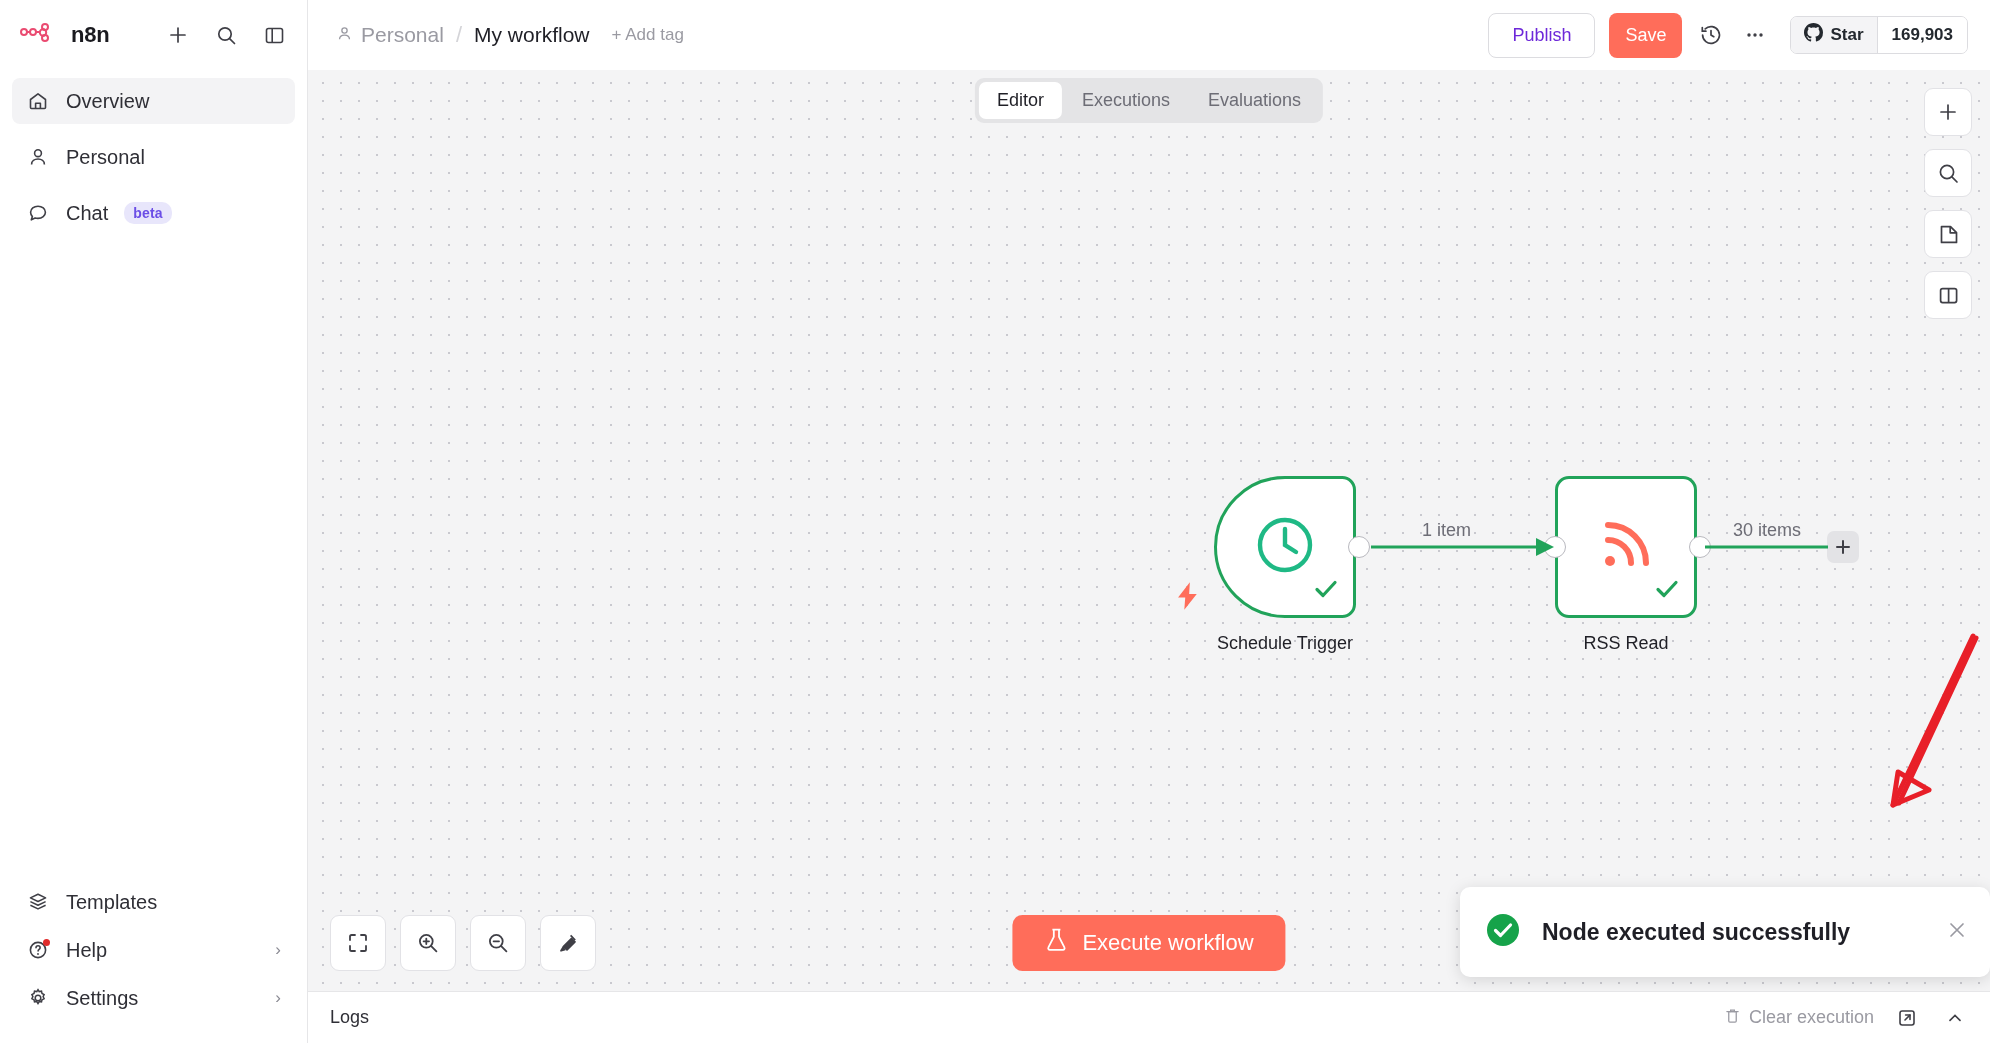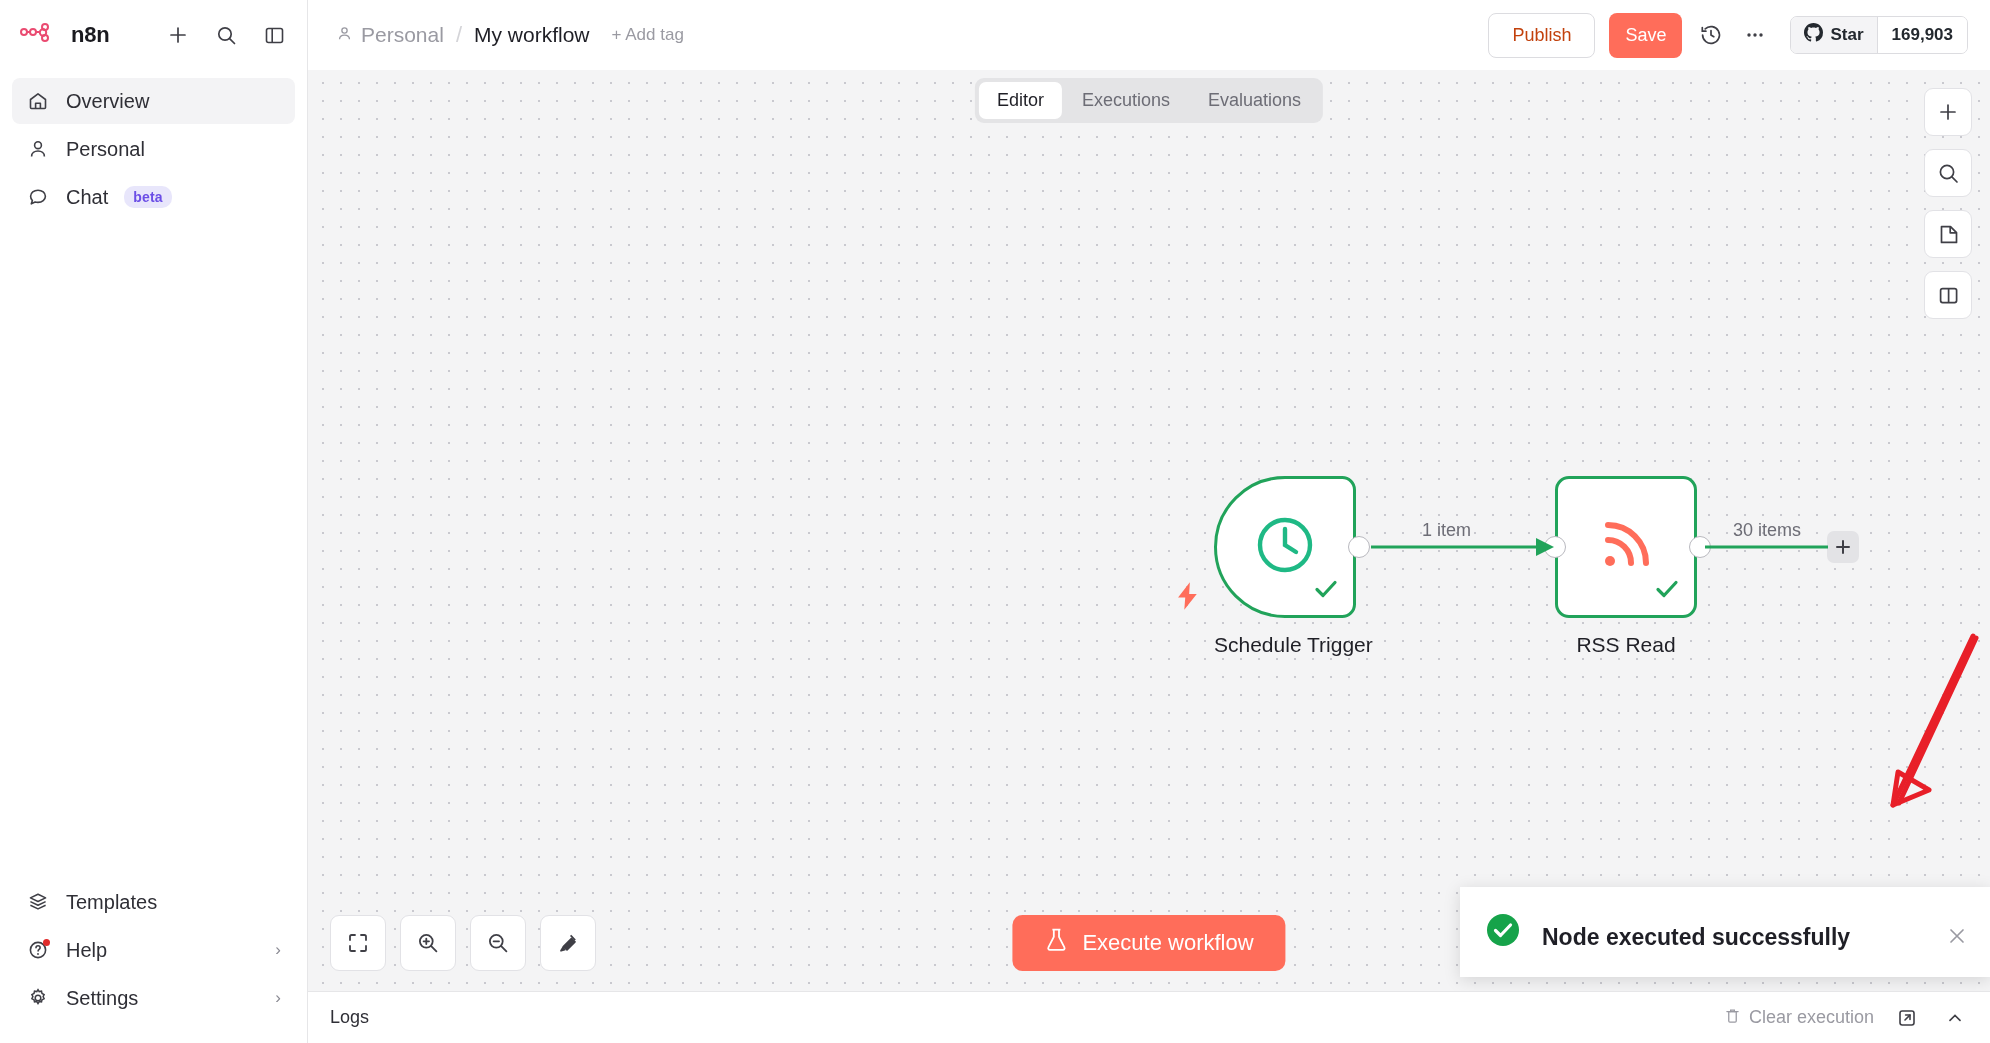--- a/index.html
+++ b/index.html
@@ -23,21 +23,21 @@
     height: 70px; display: flex; align-items: center;
     padding: 0 18px 0 20px; gap: 0;
   }
   .brand { display: flex; align-items: center; gap: 11px; flex: 1; }
   .brand-name { font-size: 22px; font-weight: 700; color: #1a1a1f; letter-spacing: -0.2px; }
   .sb-top-icons { display: flex; align-items: center; gap: 18px; }
   .icon-btn {
     width: 30px; height: 30px; display: flex; align-items: center;
     justify-content: center; color: #3f3f46; border-radius: 5px; cursor: pointer;
   }
-  .sb-nav { padding: 8px 12px 0 12px; display: flex; flex-direction: column; gap: 2px; }
+  .sb-nav { padding: 8px 12px 0 12px; display: flex; flex-direction: column; gap: 10px; }
   .sb-item {
     display: flex; align-items: center; gap: 16px;
     height: 46px; padding: 0 14px; border-radius: 8px;
     color: #2f2f36; font-size: 20px; cursor: pointer;
   }
   .sb-item.active { background: #f3f3f5; }
   .sb-item .sb-ico { width: 24px; height: 24px; display:flex; align-items:center; justify-content:center; color:#3f3f46; flex:0 0 24px;}
   .sb-label { flex: 1; }
   .badge-beta {
     background: #e8e6fb; color: #6b4ee6; font-size: 14px; font-weight: 700;
@@ -59,21 +59,21 @@
     padding: 0 22px 0 28px; gap: 0; position: relative; z-index: 40;
     flex: 0 0 70px;
   }
   .crumbs { display: flex; align-items: center; gap: 12px; }
   .crumb-personal { display: flex; align-items: center; gap: 8px; color: #9a9aa2; font-size: 21px; }
   .crumb-sep { color: #d4d4d8; font-size: 22px; }
   .crumb-title { color: #1f1f26; font-size: 21px; }
   .add-tag { color: #9a9aa2; font-size: 17px; margin-left: 10px; cursor: pointer; }
   .top-right { margin-left: auto; display: flex; align-items: center; gap: 14px; }
   .btn-publish {
-    border: 1px solid #dcdce0; background: #fff; color: #c2410c;
+    border: 1px solid #dcdce0; background: #fff; color: #6d28d9;
     font-size: 18px; padding: 11px 23px; border-radius: 8px; cursor: pointer;
     font-family: inherit;
   }
   .btn-save {
     background: #ff6d5a; color: #fff; border: none; font-size: 18px;
     padding: 12px 16px; border-radius: 8px; cursor: pointer; font-family: inherit;
   }
   .gh-star {
     display: flex; align-items: stretch; border: 1px solid #dcdce0;
     border-radius: 7px; overflow: hidden; height: 38px; margin-left: 6px;
@@ -120,21 +120,21 @@
   .node-box {
     background: #fff; border: 3px solid #21a35a; position: relative;
     display: flex; align-items: center; justify-content: center;
   }
   .node-trigger {
     width: 142px; height: 142px;
     border-radius: 72px 14px 14px 72px;
   }
   .node-action { width: 142px; height: 142px; border-radius: 14px; }
   .node-label {
-    text-align: center; font-size: 21px; color: #1f1f26; margin-top: 15px;
+    text-align: center; font-size: 18px; color: #1f1f26; margin-top: 15px;
     white-space: nowrap;
   }
   .node-check { position: absolute; right: 13px; bottom: 8px; color: #21a35a; }
   .bolt { position: absolute; color: #ff6d5a; }
   .endpoint {
     position: absolute; width: 22px; height: 22px; border-radius: 50%;
     background: #fff; border: 1.5px solid #b9b9bf;
   }
   .conn-label {
     position: absolute; font-size: 18px; color: #6d6d76; white-space: nowrap;
@@ -155,22 +155,22 @@
   .exec-btn {
     position: absolute; left: 50%; transform: translateX(-50%); bottom: 20px;
     background: #ff6d5a; color: #fff; border: none; border-radius: 10px;
     padding: 0 32px; height: 56px; display: flex; align-items: center; gap: 14px;
     font-size: 22px; cursor: pointer; z-index: 20; font-family: inherit;
   }
 
   
   .toast {
     position: absolute; right: 0px; bottom: 14px; width: 530px;
-    background: #fff; border-radius: 0; box-shadow: 0 3px 16px rgba(0,0,0,.13);
-    display: flex; align-items: flex-end; gap: 22px; padding: 26px 22px 26px 26px; z-index: 30;
+    background: #fff; border-radius: 10px; box-shadow: 0 3px 16px rgba(0,0,0,.13);
+    display: flex; align-items: center; gap: 22px; padding: 26px 22px 26px 26px; z-index: 30;
   }
   .toast-msg { flex: 1; font-size: 23px; font-weight: 700; color: #1f1f26; }
   .toast-x { color: #9a9aa2; cursor: pointer; }
 
   
   .logsbar {
     height: 52px; background: #fff; border-top: 1px solid #e6e6e8;
     display: flex; align-items: center; padding: 0 20px 0 22px; gap: 16px;
     flex: 0 0 52px; position: relative; z-index: 25;
   }

